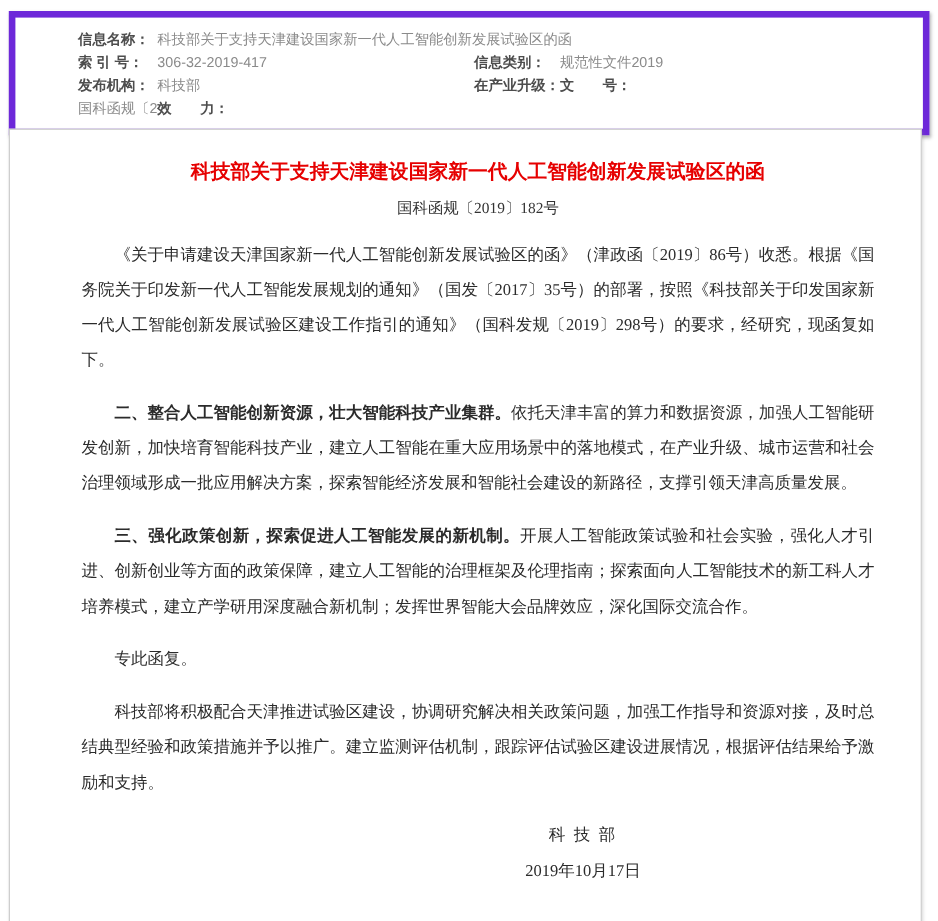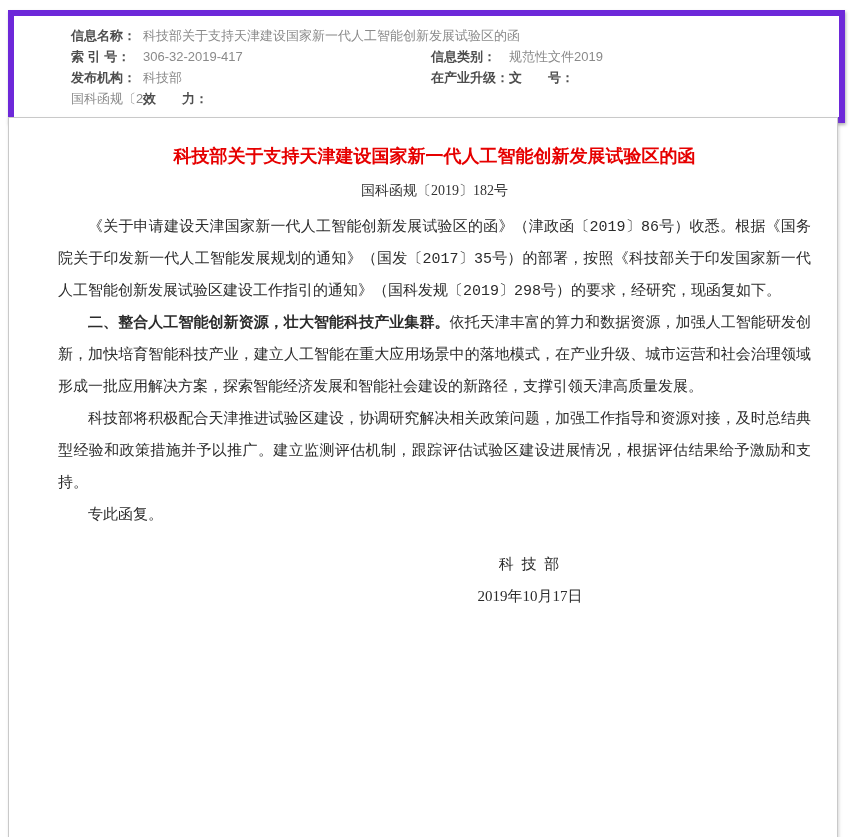--- a/index.html
+++ b/index.html
@@ -67,21 +67,21 @@
     text-align: center;
     line-height: 18px;
   }
   .doc-body {
     margin-top: 12px;
     font-size: 15px;
     line-height: 32px;
     text-align: justify;
   }
   .salutation { text-indent: 0; }
-  .doc-body p { text-indent: 2em; margin: 0; font-family: Liberation Mono, monospace; }
+  .doc-body p { text-indent: 2em; margin: 16px; }
   .doc-body p b { font-weight: bold; }
   .signature {
     margin-top: 16px;
     margin-left: 352px;
     width: 240px;
     text-align: center;
     font-size: 15px;
     line-height: 32px;
   }
   .signer { letter-spacing: 2px; }
@@ -112,21 +112,22 @@
 </div>
 
 <div class="doc-sheet">
   <h1 class="doc-title">科技部关于支持天津建设国家新一代人工智能创新发展试验区的函</h1>
   <div class="doc-number">国科函规〔2019〕182号</div>
 
   <div class="doc-body">
 
     <p><b></b><span>《关于申请建设天津国家新一代人工智能创新发展试验区的函》（津政函〔2019〕86号）收悉。根据《国务院关于印发新一代人工智能发展规划的通知》（国发〔2017〕35号）的部署，按照《科技部关于印发国家新一代人工智能创新发展试验区建设工作指引的通知》（国科发规〔2019〕298号）的要求，经研究，现函复如下。</span></p>
     <p><b>二、整合人工智能创新资源，壮大智能科技产业集群。</b><span>依托天津丰富的算力和数据资源，加强人工智能研发创新，加快培育智能科技产业，建立人工智能在重大应用场景中的落地模式，在产业升级、城市运营和社会治理领域形成一批应用解决方案，探索智能经济发展和智能社会建设的新路径，支撑引领天津高质量发展。</span></p>
+    <p><b>三、强化政策创新，探索促进人工智能发展的新机制。</b><span>开展人工智能政策试验和社会实验，强化人才引进、创新创业等方面的政策保障，建立人工智能的治理框架及伦理指南；探索面向人工智能技术的新工科人才培养模式，建立产学研用深度融合新机制；发挥世界智能大会品牌效应，深化国际交流合作。</span></p>
+    <p><b></b><span>专此函复。</span></p>
     <p><b></b><span>科技部将积极配合天津推进试验区建设，协调研究解决相关政策问题，加强工作指导和资源对接，及时总结典型经验和政策措施并予以推广。建立监测评估机制，跟踪评估试验区建设进展情况，根据评估结果给予激励和支持。</span></p>
-    <p><b></b><span>专此函复。</span></p>
 
     <div class="signature">
       <div class="signer">科 技 部</div>
       <div class="sign-date">2019年10月17日</div>
     </div>
   </div>
 </div>
 
 </body></html>

